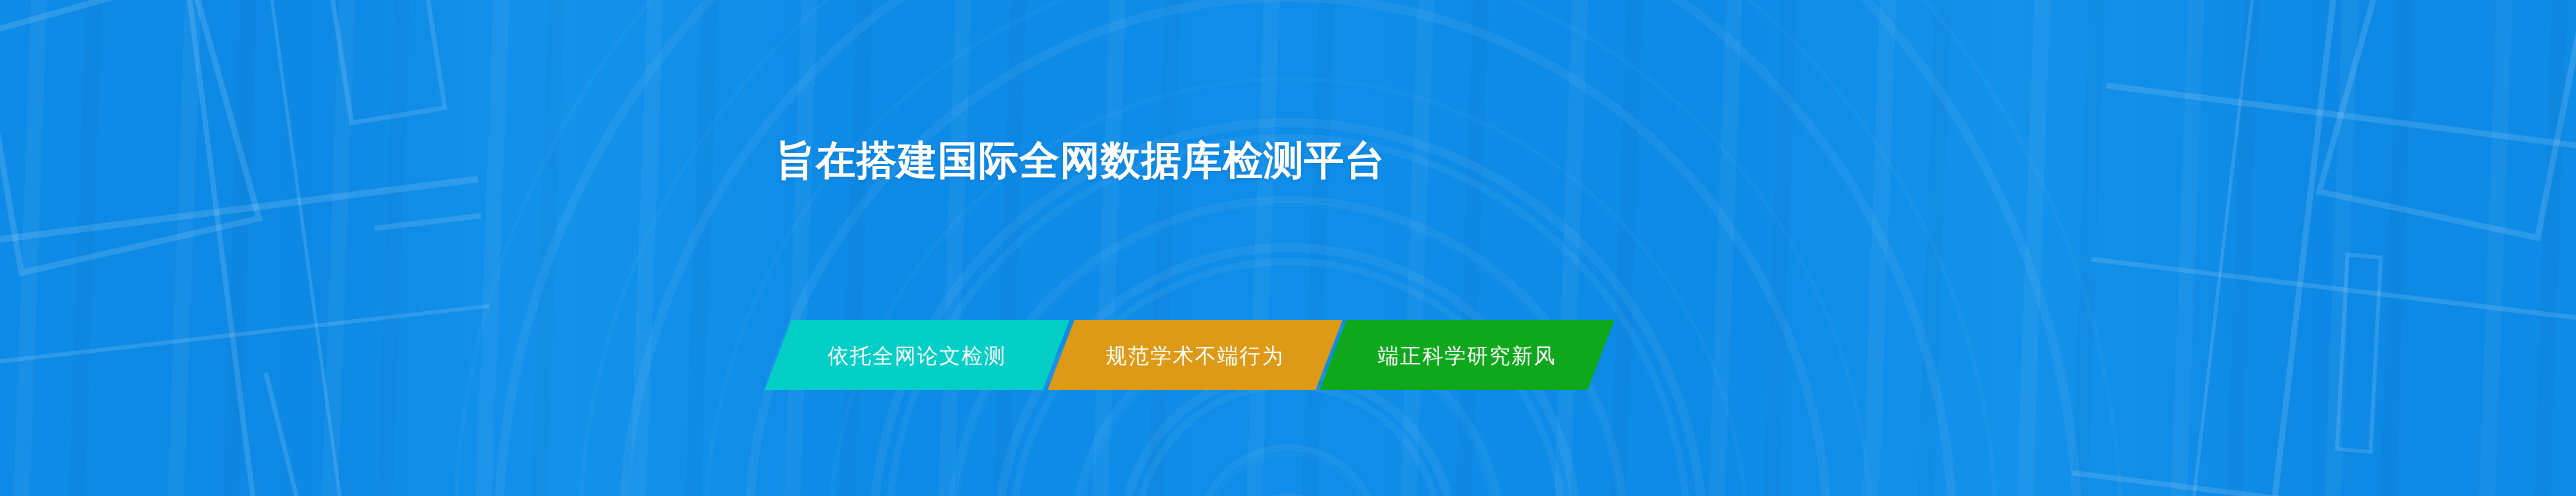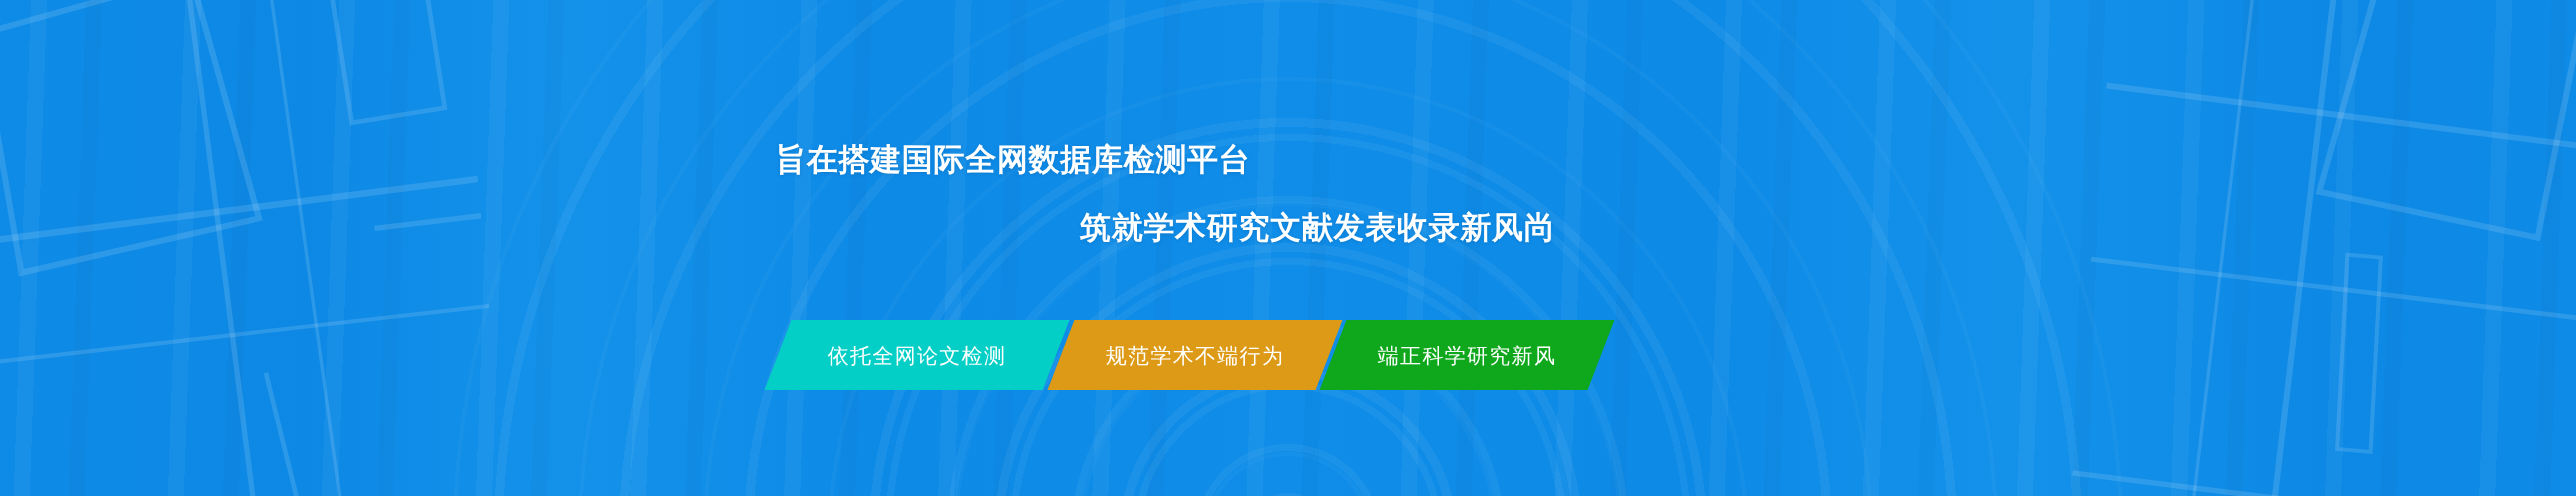--- a/index.html
+++ b/index.html
@@ -105,21 +105,21 @@
 
   
   .headline {
     position: absolute;
     left: 775px;
     top: 126px;
     z-index: 5;
     color: #ffffff;
   }
   .hl-line {
-    font-size: 31px;
+    font-size: 40px;
     line-height: 68px;
     font-weight: bold;
     letter-spacing: 0.7px;
     white-space: nowrap;
     text-shadow: 0 1.3px 3.4px rgba(0,50,100,0.18);
   }
   .hl-line.indent { padding-left: 305px; }
 
   
   .badges {
@@ -196,21 +196,20 @@
       <g stroke="#ffffff" fill="none" stroke-opacity="0.10">
         <path d="M 120 -120 A 760 760 0 0 0 110 1140" stroke-width="15"></path>
         <path d="M 40 -120 A 840 840 0 0 0 30 1140" stroke-width="8"></path>
         <path d="M 230 -120 A 690 690 0 0 0 220 1140" stroke-width="6"></path>
       </g>
     </svg>
   </div>
 
   <div class="headline">
     <div class="hl-line">旨在搭建国际全网数据库检测平台</div>
-    <div class="hl-line indent">筑就学术研究文献发表收录新风尚</div>
   </div>
 
   <div class="badges">
     <div class="badge badge-1">
       <span class="badge-label">依托全网论文检测</span>
     </div>
     <div class="badge badge-2">
       <span class="badge-label">规范学术不端行为</span>
     </div>
     <div class="badge badge-3">

